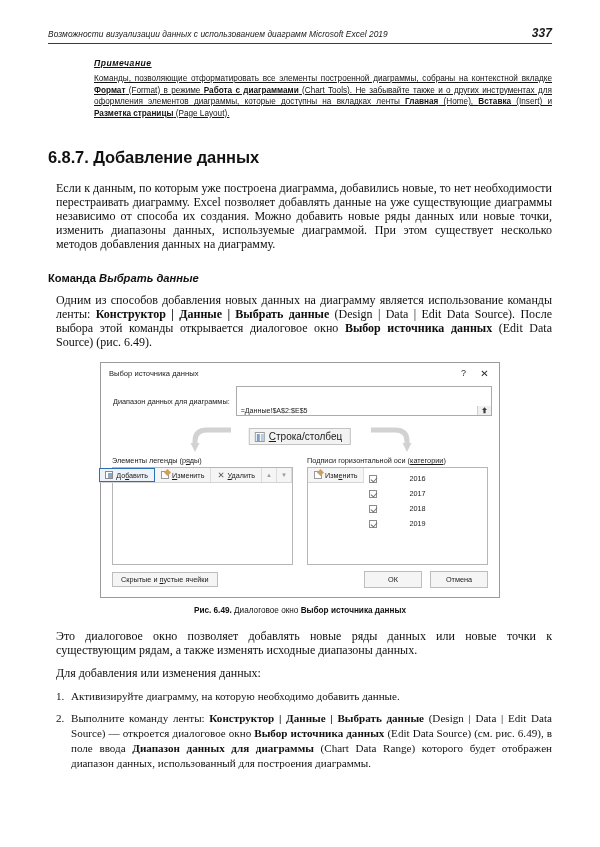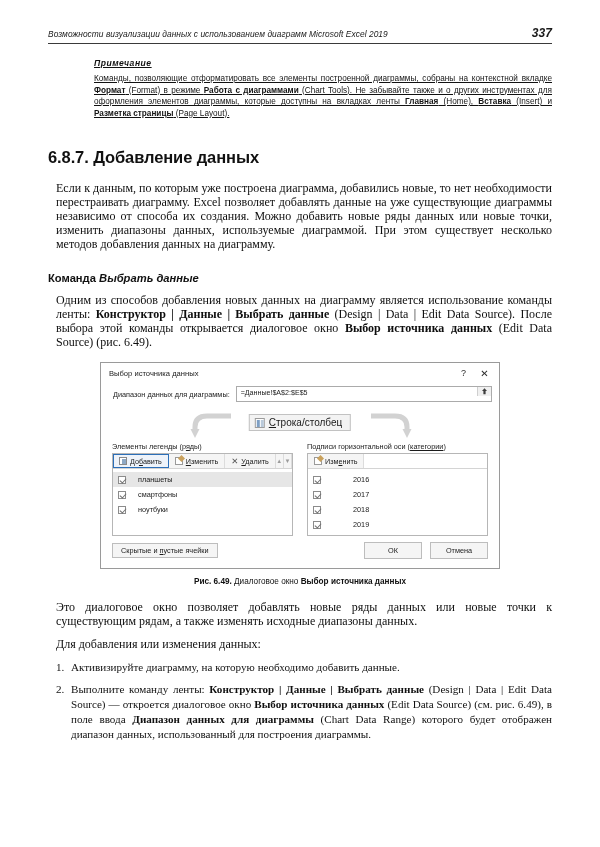--- a/index.html
+++ b/index.html
@@ -124,24 +124,24 @@
   .range-row {
     display: flex;
     align-items: center;
     padding: 3px 7px 4px 12px;
   }
   .range-row .lbl { white-space: nowrap; margin-right: 6px; font-size: 7.3px; }
   .range-row .lbl u { text-decoration: underline; }
   .range-field {
     flex: 1;
     display: flex;
-    align-items: flex-start;
+    align-items: flex-end;
     border: 1px solid #ababab;
     background: #fff;
-    height: 16px;
+    height: 30px;
   }
   .range-field .val {
     flex: 1;
     padding: 2px 0 0 4px;
     font-size: 7.1px;
     color: #1b1b1b;
     overflow: hidden;
     white-space: nowrap;
   }
   .collapse-btn {
@@ -197,23 +197,24 @@
     display: flex;
     gap: 14px;
     padding: 0 11px;
   }
   .pane { flex: 1; min-width: 0; }
   .pane-label { font-size: 7.3px; margin-bottom: 2px; }
   .pane-label u { text-decoration: underline; }
   .pane-box {
     border: 1px solid #b6b6b6;
     background: #ffffff;
-    height: 83px;
-    display: flex;
-    flex-direction: column;
+    height: 98px;
+    display: flex;
+    flex-direction: row;
+    justify-content: flex-end;
   }
   .pane-toolbar {
     display: flex;
     align-items: stretch;
     height: 15px;
     border-bottom: 1px solid #d4d4d4;
     background: #fbfbfb;
   }
   .tb-btn {
     display: flex;

